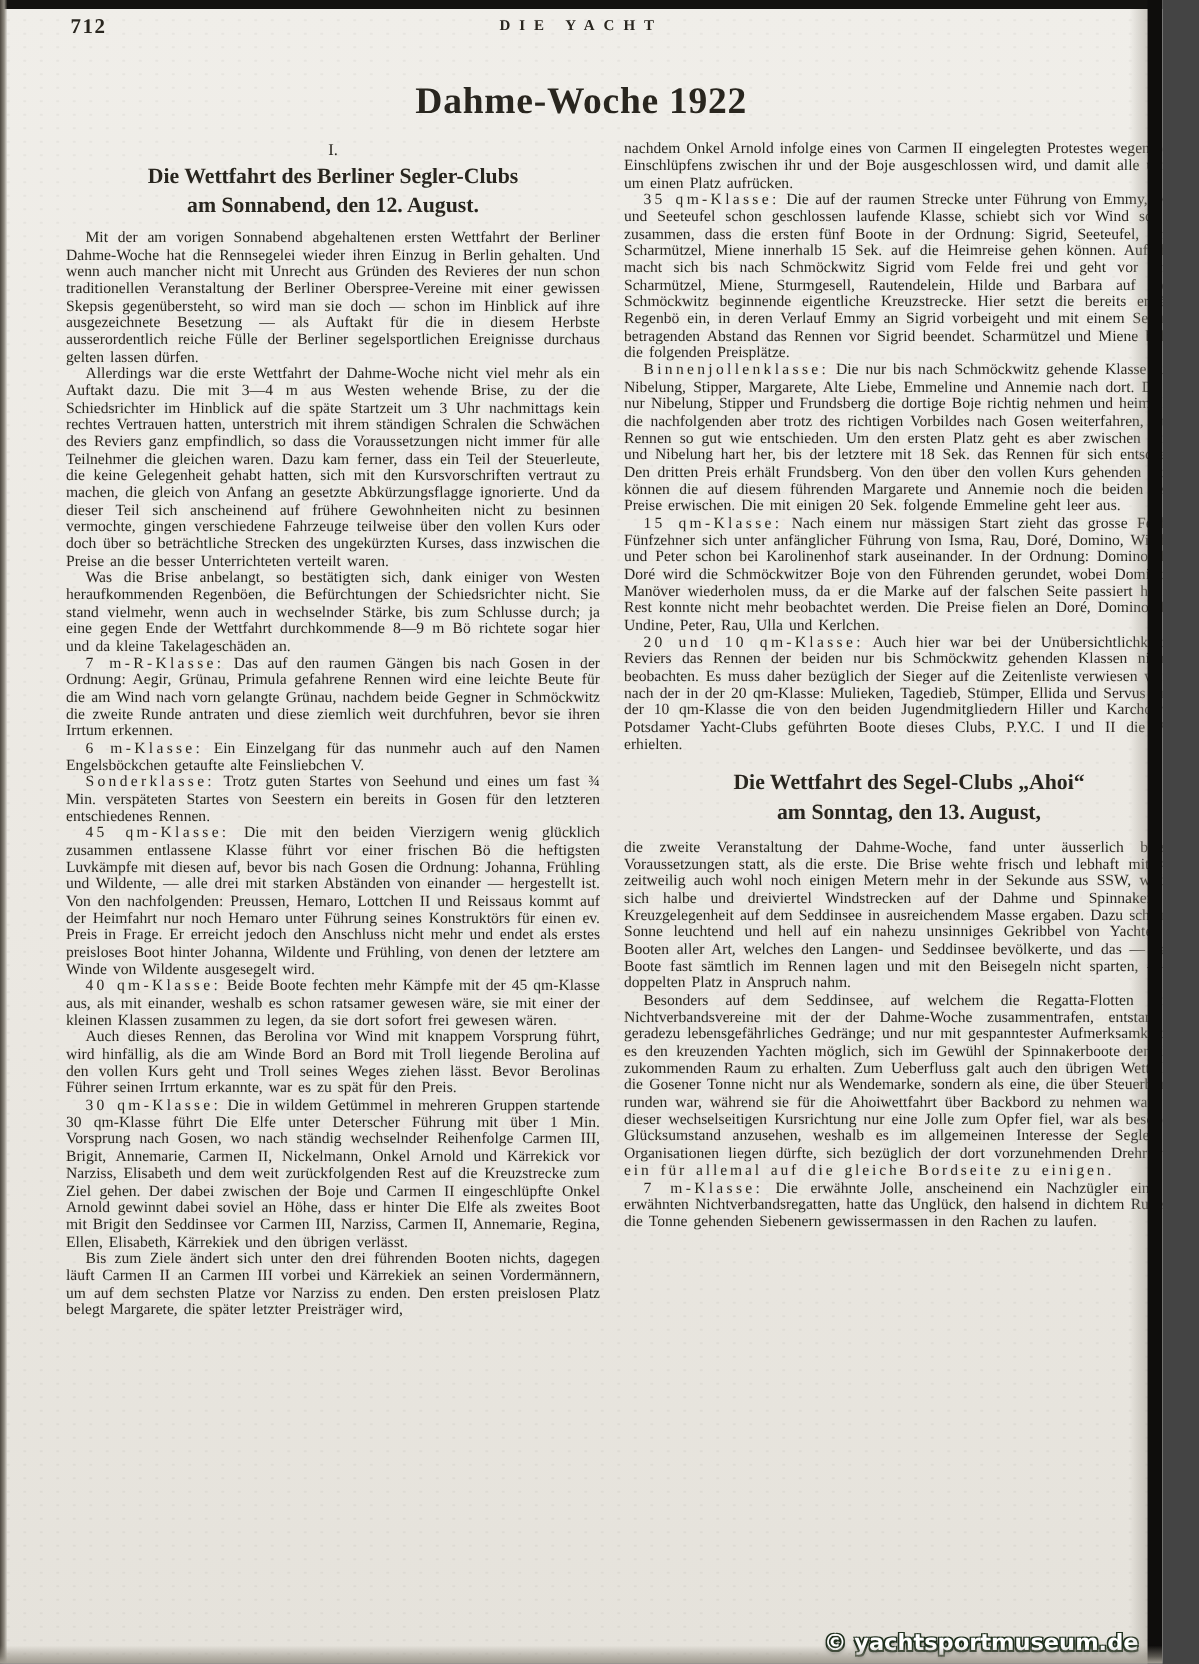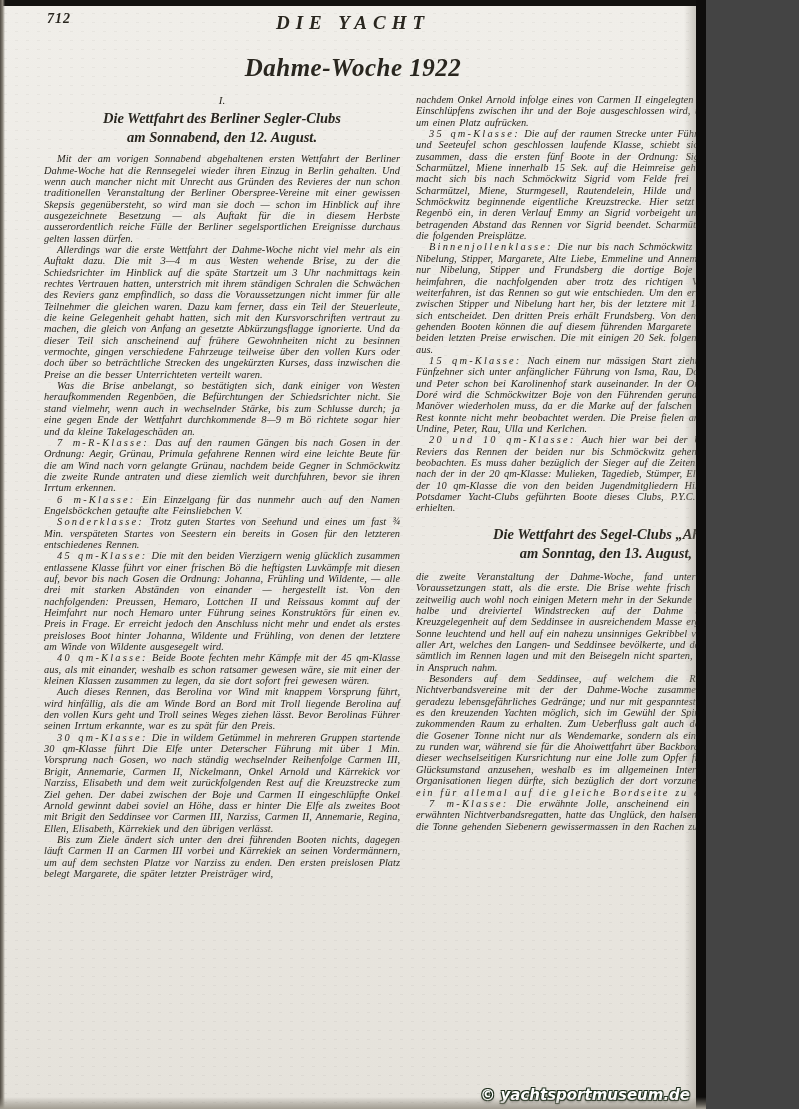--- a/index.html
+++ b/index.html
@@ -1,41 +1,40 @@
 <!DOCTYPE html>
 <html lang="de"><head>
 <meta charset="utf-8">
 <style>
   html,body{margin:0;padding:0;}
   body{width:799px;height:1109px;overflow:hidden;background:#444;}
   .page{
-    position:relative;width:706px;height:1109px;overflow:hidden;
+    position:relative;width:775px;height:1109px;overflow:hidden;
     background:linear-gradient(180deg,#f0eee9 0%,#ebe8e2 55%,#e5e2db 100%);
     font-family:"Liberation Serif","DejaVu Serif",serif;
     color:#29261f;
-    font-style:italic;
   }
   .page::before{
     content:"";position:absolute;inset:0;pointer-events:none;
     background-image:radial-gradient(rgba(60,55,45,0.05) 1px, transparent 1.2px);
     background-size:11px 9px;
   }
   .edge-top{position:absolute;top:0;left:0;right:0;height:6px;background:#131210;}
   .edge-left{position:absolute;top:0;left:0;bottom:0;width:5px;
     background:linear-gradient(90deg,#4d4840 0%,#8f8a80 55%,rgba(143,138,128,0) 100%);}
   .edge-right{position:absolute;top:0;right:0;bottom:0;width:10px;background:#0e0d0c;}
   .edge-right-fade{position:absolute;top:0;right:10px;bottom:0;width:12px;
     background:linear-gradient(90deg,rgba(180,175,165,0) 0%,rgba(150,145,135,0.45) 100%);}
   .edge-bottom{position:absolute;left:0;right:0;bottom:0;height:12px;
     background:linear-gradient(180deg,rgba(160,155,145,0) 0%,rgba(150,145,134,0.55) 60%,#a39e93 100%);}
 
   .pagehead{position:relative;height:30px;}
   .pagenum{position:absolute;left:47px;top:11px;font-weight:bold;font-size:14px;letter-spacing:1px;}
   .masthead{position:absolute;left:0;right:0;top:12px;text-align:center;
-    font-weight:bold;font-size:19px;letter-spacing:6px;}
+    font-weight:bold;font-size:10px;letter-spacing:6px;}
 
   .article-title{margin:24px 0 0;text-align:center;font-size:25px;font-weight:bold;letter-spacing:0.5px;}
 
   .columns{display:flex;gap:16px;padding:12px 0 0 44px;}
   .col-left{width:356px;flex:none;}
   .col-right{width:380px;flex:none;}
 
   .numeral{text-align:center;font-size:11px;margin:0 0 3px;}
   .section-heading{margin:2px 0 6px;text-align:center;font-size:14.5px;line-height:1.32;font-weight:bold;}
   .section-heading.second{margin:11px 0 8px;}

